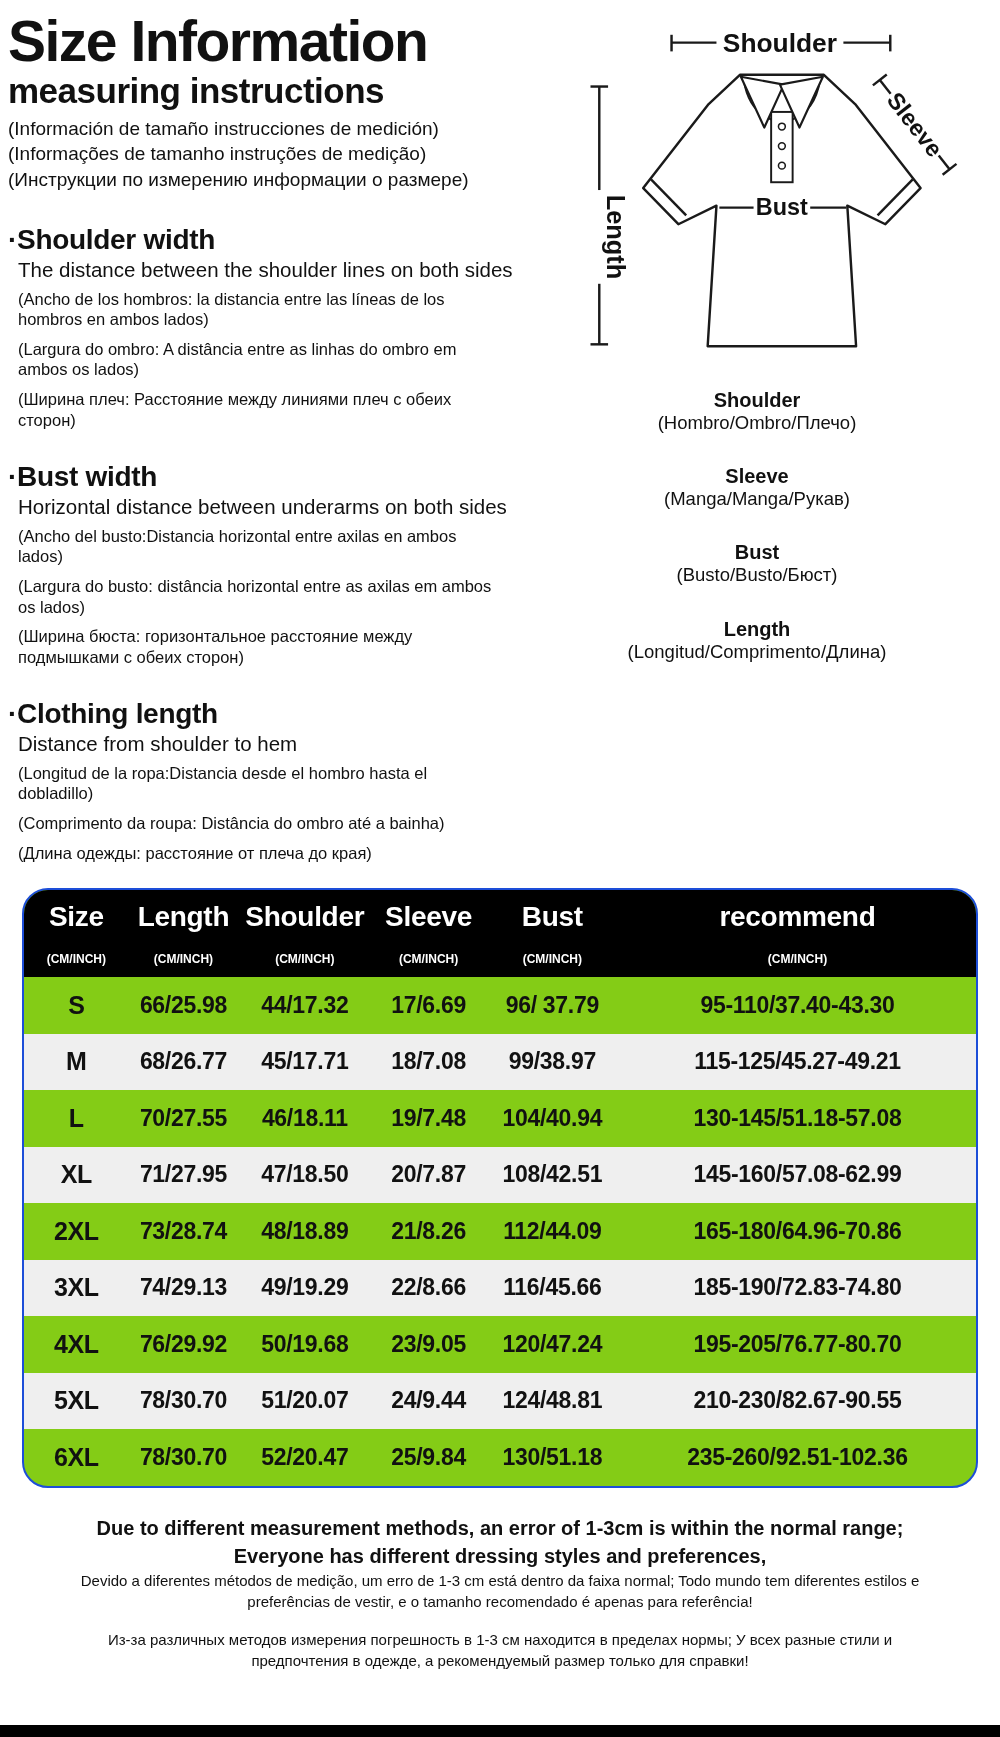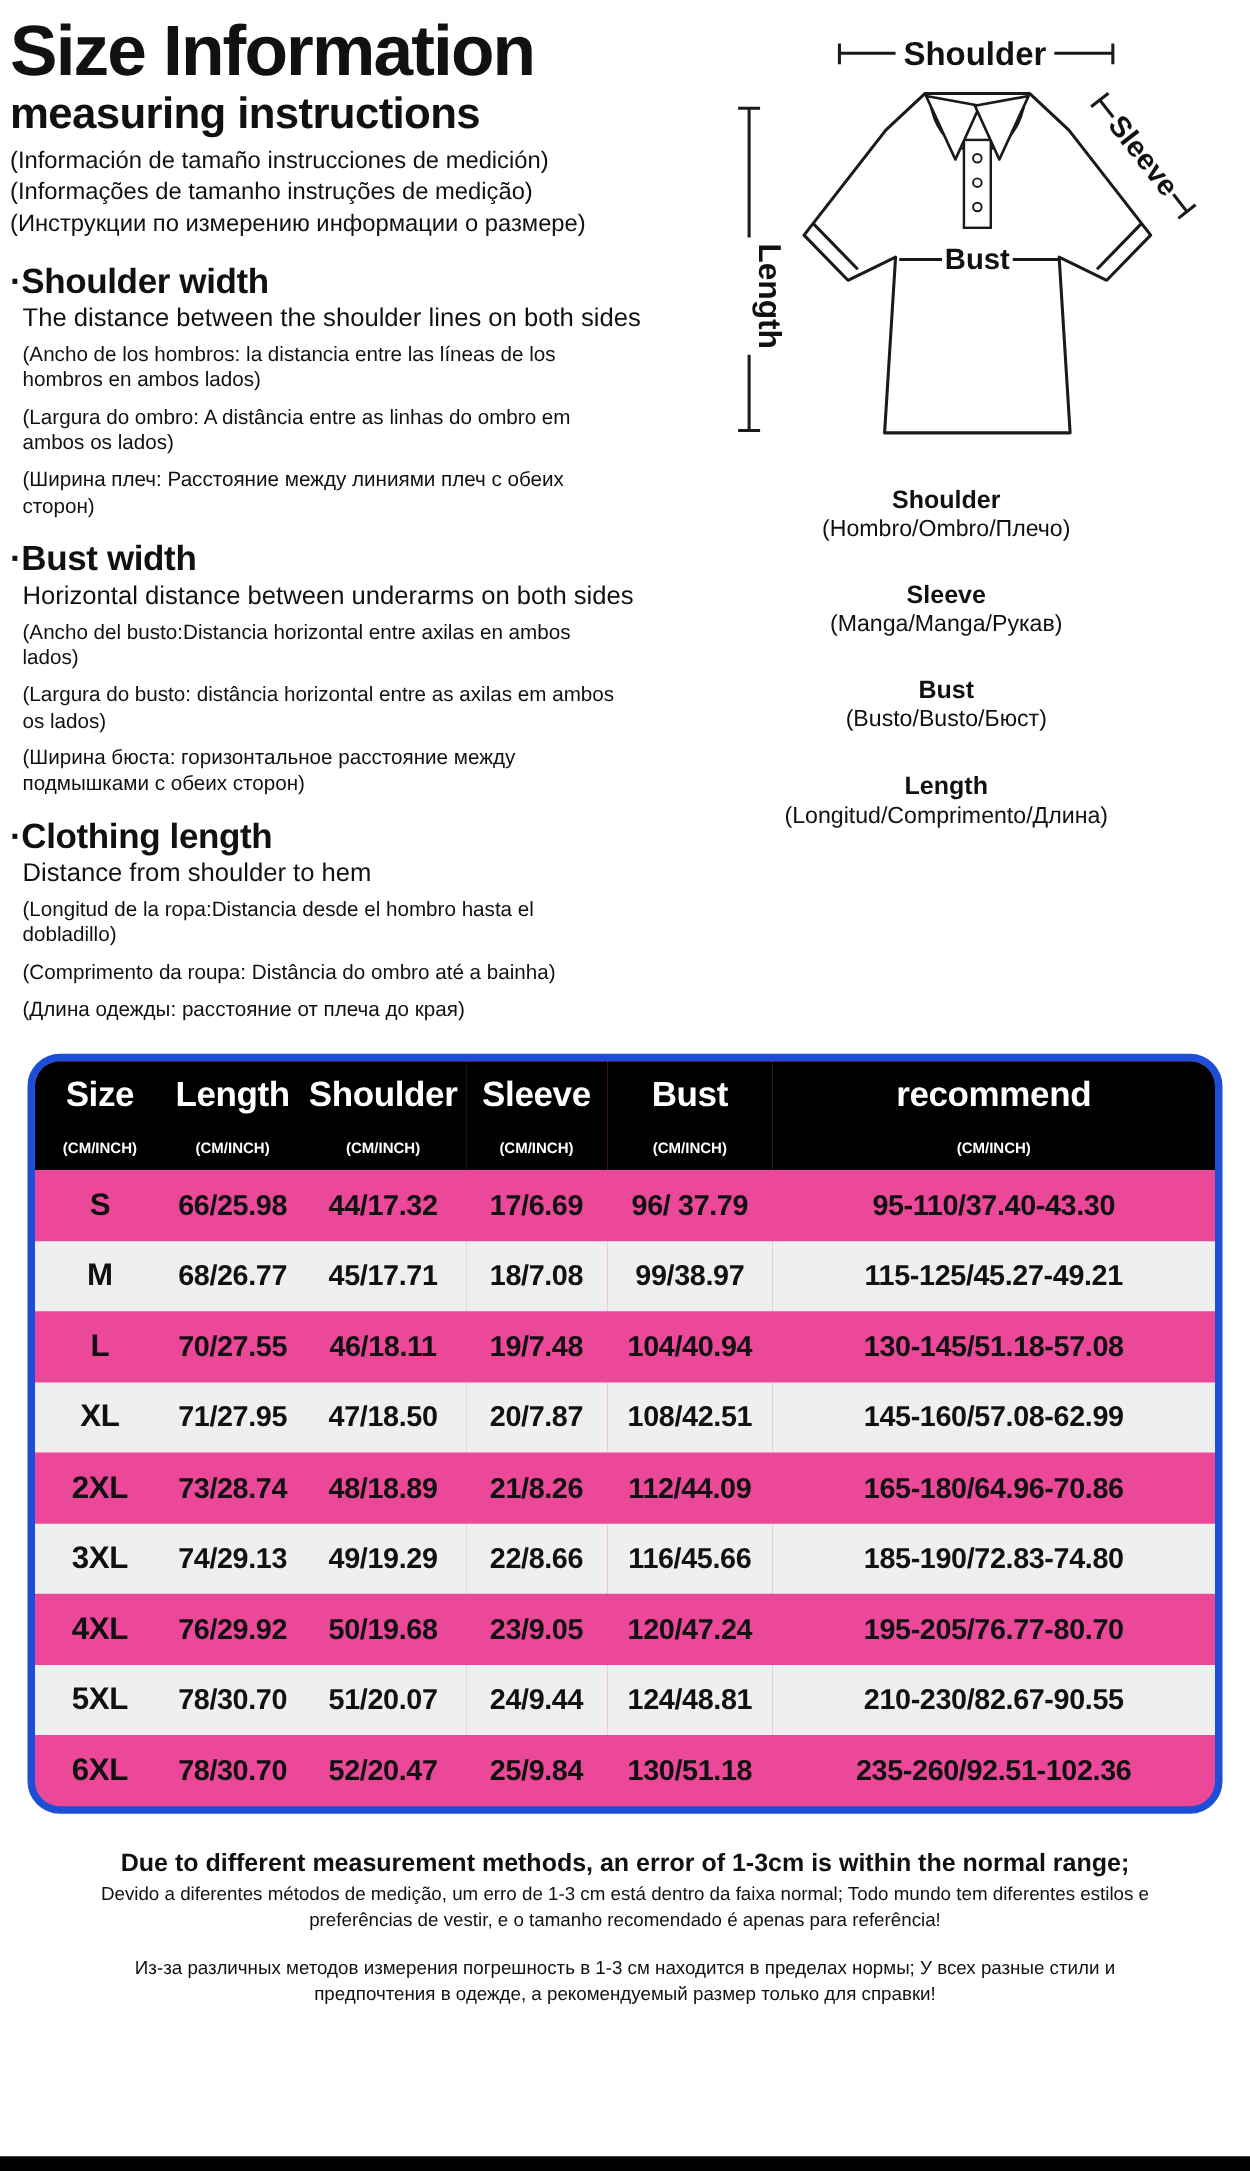--- a/index.html
+++ b/index.html
@@ -19,40 +19,40 @@
   .page-title {
     font-size: 57px; font-weight: 800; letter-spacing: -1.5px;
     line-height: 1.02;
   }
   .page-subtitle {
     font-size: 35px; font-weight: 800; letter-spacing: -0.5px;
     line-height: 1.1; margin: 2px 0 5px 0;
   }
   .title-trans { font-size: 19px; line-height: 1.36; }
 
-  .section { margin-top: 17px; }
+  .section { margin-top: 32px; }
   .section-title { font-size: 28px; font-weight: 800; line-height: 1.05; letter-spacing: -0.3px; }
   .section-desc { font-size: 20.5px; margin: 3px 0 7px 10px; }
   .section-trans { font-size: 16.5px; line-height: 1.25; margin: 0 0 9px 10px; max-width: 486px; }
 
   
   .diagram-wrap { padding: 14px 0 0 10px; }
   .diagram-wrap svg { display: block; }
   .legend { text-align: center; margin-top: 30px; padding-right: 30px; }
   .legend-item { margin-bottom: 30px; }
   .legend-term { font-size: 20px; font-weight: 800; line-height: 1.2; }
   .legend-trans { font-size: 18.5px; line-height: 1.2; }
 
   
   .table-wrap {
     margin: 16px 22px 0 22px;
-    border: 6px solid #1d4ed8;
+    border: 2px solid #1d4ed8;
     border-radius: 26px;
     overflow: hidden;
-    background: #ec4899;
+    background: #84cc16;
   }
   table { width: 100%; border-collapse: collapse; table-layout: fixed; }
   thead tr { background: #000; color: #fff; }
   th { padding: 12px 0 11px 0; }
   th .col-label { font-size: 28px; font-weight: 800; line-height: 1.1; letter-spacing: -0.3px; }
   th .col-unit { font-size: 12px; font-weight: 700; margin-top: 19px; }
   td {
     text-align: center; font-weight: 700; font-size: 23px;
     height: 56.5px; letter-spacing: -0.3px;
   }
@@ -299,18 +299,19 @@
           <td>130/51.18</td>
           <td>235-260/92.51-102.36</td>
         </tr>
       </tbody>
   </table>
 </div>
 
 <div class="footer">
   <div class="note-en">
     <div>Due to different measurement methods, an error of 1-3cm is within the normal range;</div>
+    <div>Everyone has different dressing styles and preferences,</div>
   </div>
   <div class="note-foreign">Devido a diferentes métodos de medição, um erro de 1-3 cm está dentro da faixa normal; Todo mundo tem diferentes estilos e preferências de vestir, e o tamanho recomendado é apenas para referência!</div>
   <div class="note-foreign">Из-за различных методов измерения погрешность в 1-3 см находится в пределах нормы; У всех разные стили и предпочтения в одежде, а рекомендуемый размер только для справки!</div>
 </div>
 
 <div class="bottom-bar"></div>
 
 </body></html>

